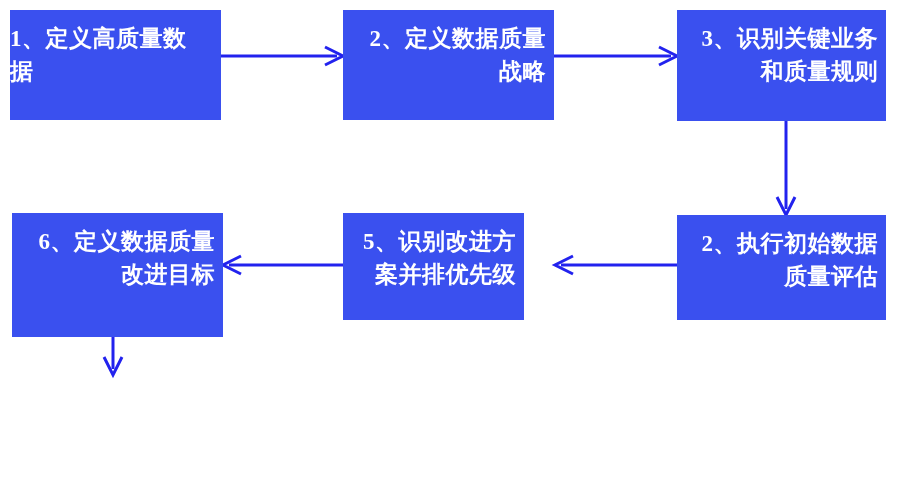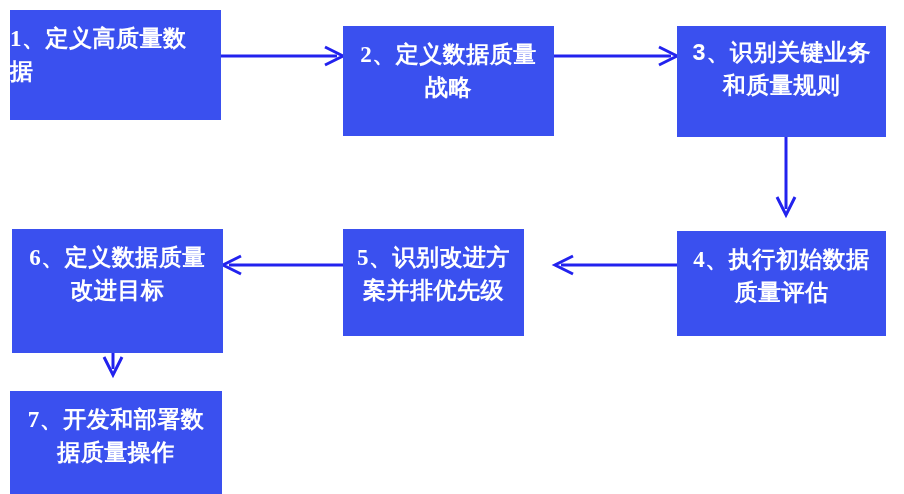--- a/index.html
+++ b/index.html
@@ -26,29 +26,28 @@
     line-height: 1.45;
     letter-spacing: 0.5px;
     box-sizing: border-box;
     display: block;
     padding: 12px 14px 0 0;
     text-align: left;
     white-space: pre-wrap;
     word-break: break-all;
   }
   .node.center {
-    text-align: center;
+    text-align: right;
     padding-left: 8px;
     padding-right: 8px;
-    margin-top: 16px;
   }
   
   #node-1 { left: 10px;  top: 10px;  width: 211px; height: 110px; }
   #node-2 { left: 343px; top: 10px;  width: 211px; height: 110px; }
-  #node-3 { left: 677px; top: 10px;  width: 209px; height: 111px; font-family: Liberation Mono, monospace; }
+  #node-3 { left: 677px; top: 10px;  width: 209px; height: 111px; }
   #node-4 { left: 677px; top: 215px; width: 209px; height: 105px; }
   #node-5 { left: 343px; top: 213px; width: 181px; height: 107px; }
   #node-6 { left: 12px;  top: 213px; width: 211px; height: 124px; }
   #node-7 { left: 10px;  top: 375px; width: 212px; height: 103px; }
 
   .connector {
     position: absolute;
     pointer-events: none;
   }
   .connector svg { display: block; overflow: visible; }
@@ -99,21 +98,20 @@
       <polyline points="3,38 12,56 21,38" fill="none" stroke="#2222ee" stroke-width="3"></polyline>
     </svg>
   </div>
 
   <div class="node" id="node-1">1、定义高质量数据</div>
 
   <div class="node center" id="node-2">2、定义数据质量战略</div>
 
   <div class="node center" id="node-3">3、识别关键业务和质量规则</div>
 
-  <div class="node center" id="node-4">4、执行初始数据质量评估</div>
+  <div class="node center" id="node-4">2、执行初始数据质量评估</div>
 
   <div class="node center" id="node-5">5、识别改进方案并排优先级</div>
 
   <div class="node center" id="node-6">6、定义数据质量改进目标</div>
 
-  <div class="node center" id="node-7">7、开发和部署数据质量操作</div>
 
 </div>
 
 </body></html>

